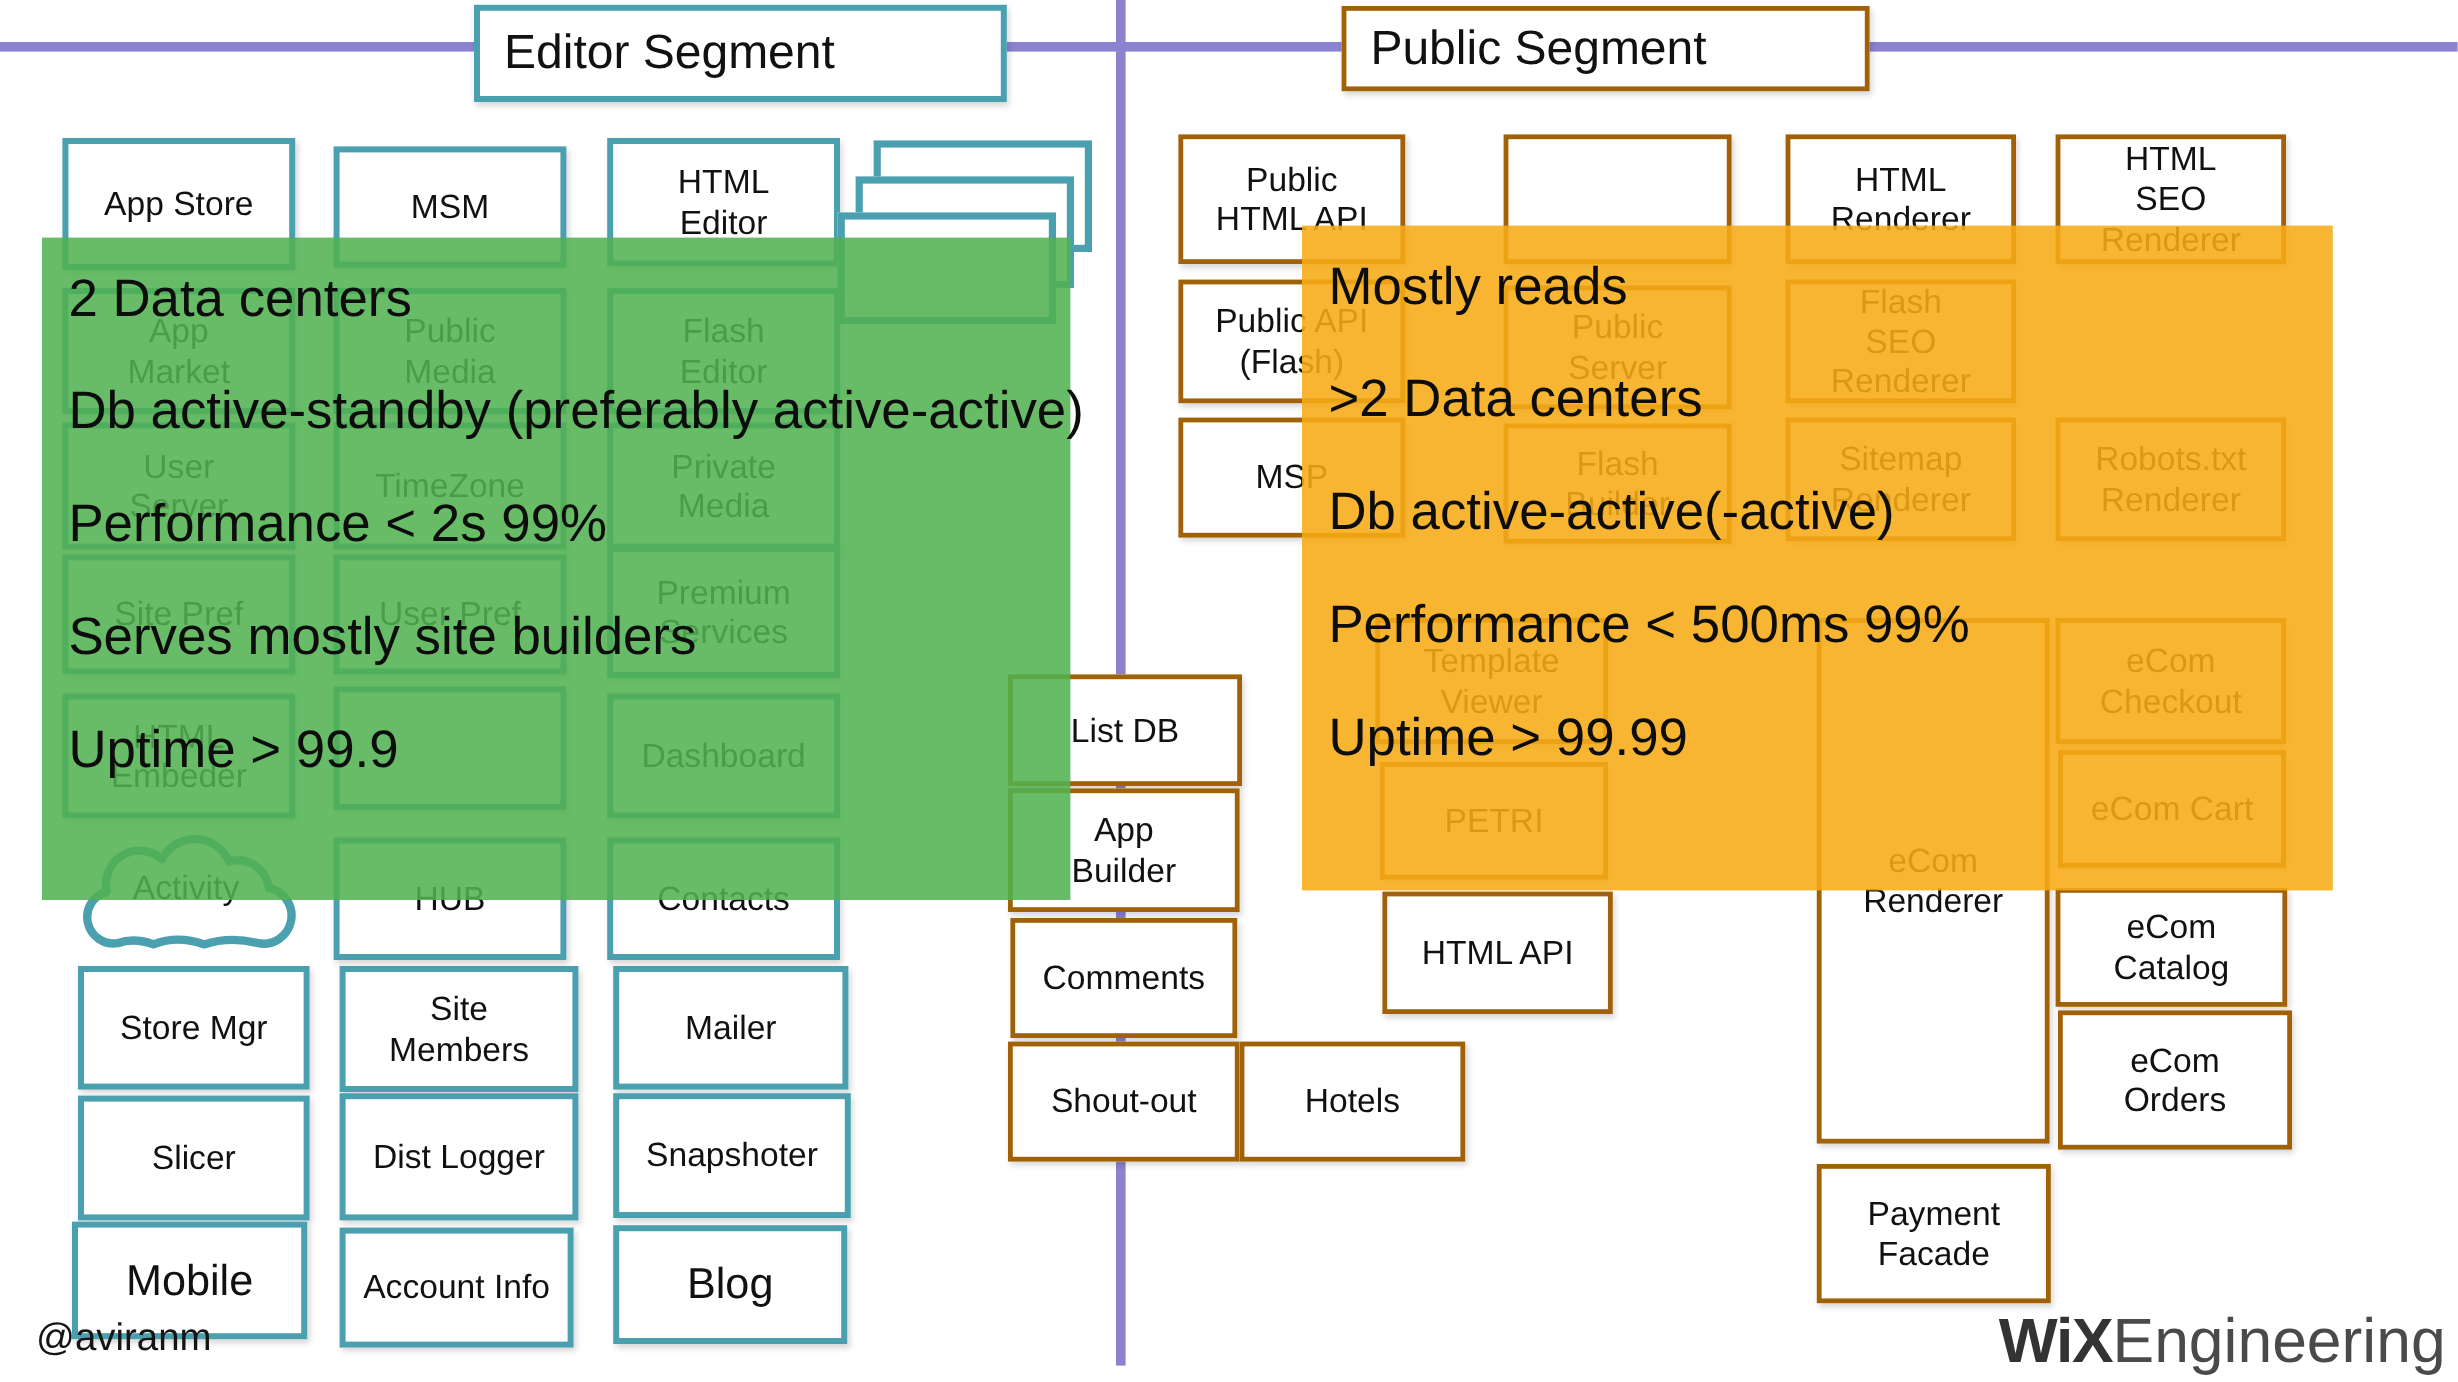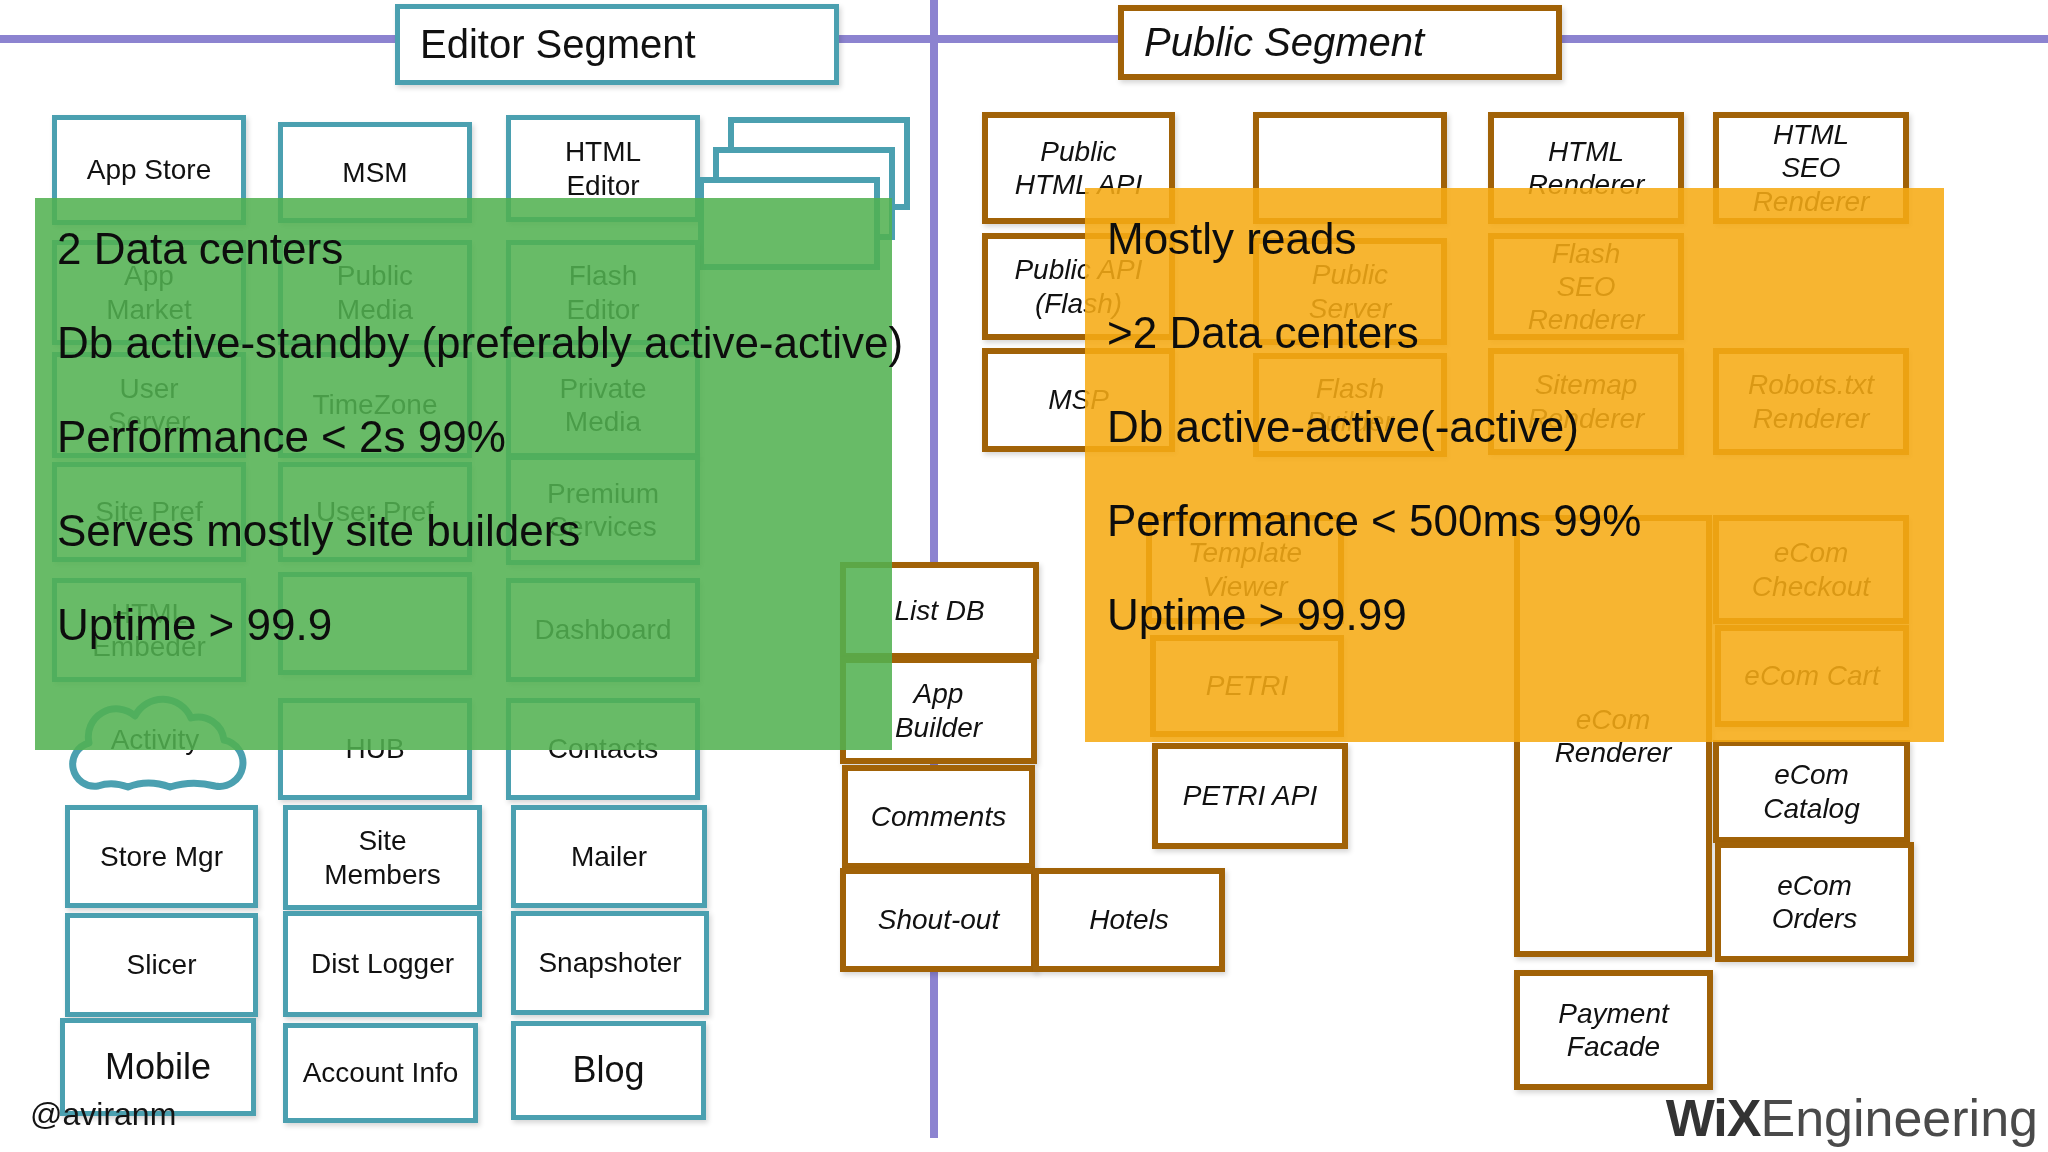--- a/index.html
+++ b/index.html
@@ -12,21 +12,21 @@
   
   .hline{position:absolute;left:0;top:35px;width:2048px;height:8px;background:#8C83D0;z-index:1;}
   .vline{position:absolute;left:930px;top:0;width:8px;height:1138px;background:#8C83D0;z-index:1;}
   
   .bx{
     position:absolute;display:flex;align-items:center;justify-content:center;
     text-align:center;background:#fff;font-size:28px;line-height:1.18;
     z-index:2;box-shadow:2px 3px 5px rgba(0,0,0,0.16);
   }
   .t{border:5px solid #4BA0B0;}
-  .p{border:6px solid #a16207;font-style:italic;}
+  .p{border:4px solid #a16207;}
   .bx span{display:inline-block;}
   .w2 span{max-width:132px;}
   .w3 span{max-width:150px;}
   .title{justify-content:flex-start;padding-left:20px;font-size:40px;text-align:left;}
   .big{font-size:36px;}
   
   .doc{position:absolute;background:#fff;border:6px solid #4BA0B0;z-index:2;}
   
   .cloud{position:absolute;z-index:2;}
   .cloud .lbl{position:absolute;left:0;top:38px;width:100%;text-align:center;font-size:28px;}
@@ -209,21 +209,21 @@
 <div class="bx p w2" style="left:1713px;top:515px;width:184px;height:97px;">
     <span>eCom Checkout</span>
   </div>
 <div class="bx p" style="left:1150px;top:635px;width:182px;height:90px;">
     <span>PETRI</span>
   </div>
 <div class="bx p" style="left:1715px;top:625px;width:182px;height:90px;">
     <span>eCom Cart</span>
   </div>
 <div class="bx p" style="left:1152px;top:743px;width:184px;height:94px;">
-    <span>PETRI API</span>
+    <span>HTML API</span>
   </div>
 <div class="bx p w2" style="left:1713px;top:740px;width:185px;height:91px;">
     <span>eCom Catalog</span>
   </div>
 <div class="bx p w2" style="left:1715px;top:842px;width:187px;height:108px;">
     <span>eCom Orders</span>
   </div>
 <div class="bx p w2" style="left:1514px;top:970px;width:187px;height:108px;">
     <span>Payment Facade</span>
   </div>

